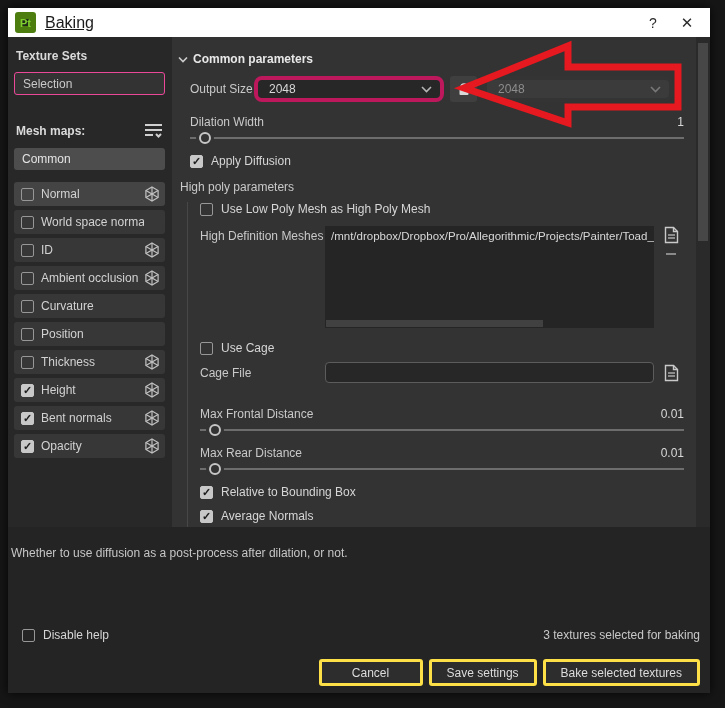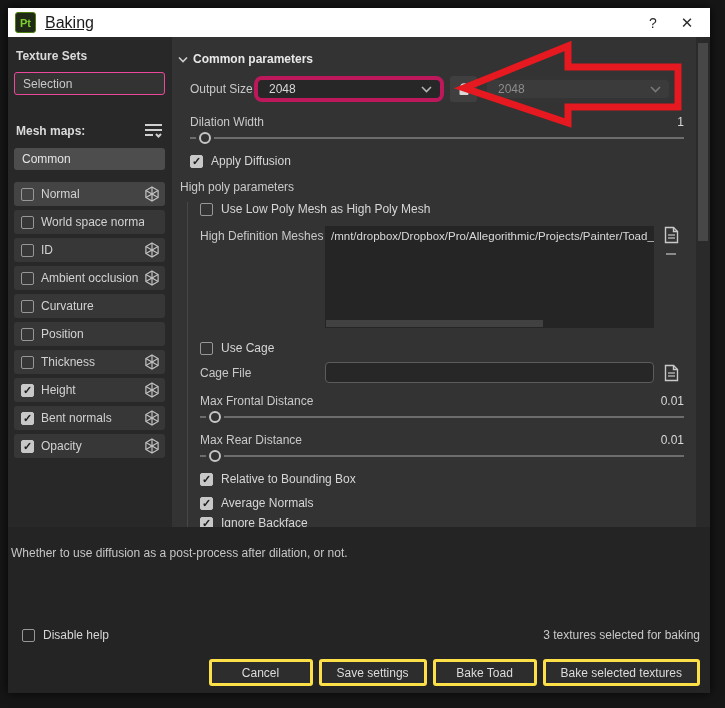--- a/index.html
+++ b/index.html
@@ -4,21 +4,21 @@
 <style>
   * { margin:0; padding:0; box-sizing:border-box; }
   body { background:#161616; font-family:"Liberation Sans", sans-serif; }
   .stage { position:relative; width:725px; height:708px; background:#161616; overflow:hidden; }
 
   .dialog { position:absolute; left:8px; top:8px; width:702px; height:685px;
             background:#2f2f2f; box-shadow:0 0 10px rgba(0,0,0,.8); display:flex; flex-direction:column; }
 
   
   .titlebar { height:29px; background:#ffffff; display:flex; align-items:center; flex:0 0 auto; }
-  .app-logo { width:21px; height:21px; margin-left:7px; background:#1f2b16; border:1px solid #4d7c0f;
+  .app-logo { width:21px; height:21px; margin-left:7px; background:#1f2b16; border:7px solid #4d7c0f;
               border-radius:3px; color:#7fce2f; font-size:11px; font-weight:bold;
               display:flex; align-items:center; justify-content:center; }
   .win-title { margin-left:9px; font-size:16px; color:#1b1b1b;text-decoration:underline; }
   .tb-spacer { flex:1; }
   .tb-btn { width:34px; height:29px; display:flex; align-items:center; justify-content:center;
             font-size:14px; color:#2b2b2b; cursor:default; }
   .tb-btn.close { margin-right:6px; font-size:15px; }
 
   
   .body { flex:1 1 auto; display:flex; min-height:0; height:490px; }
@@ -87,21 +87,21 @@
 
   .hdm-row { display:flex; align-items:flex-start; margin-bottom:13px; }
   .hdm-row .field-label { width:125px; padding-top:3px; }
   .meshes-box { flex:1; height:102px; background:#252525; position:relative; overflow:hidden; }
   .meshes-line { font-size:11.5px; color:#d8d8d8; white-space:nowrap; padding:4px 2px 0 6px; }
   .hscroll { position:absolute; left:0; right:0; bottom:0; height:9px; background:#252525; }
   .hscroll-thumb { position:absolute; left:1px; top:1px; bottom:1px; width:66%; background:#414141; }
   .icon-col { width:26px; display:flex; flex-direction:column; align-items:center; flex:0 0 auto; margin-left:4px; }
   .minus-btn { width:10px; height:2px; background:#8a8a8a; margin-top:9px; }
 
-  .cage-row { display:flex; align-items:center; margin-bottom:11px; }
+  .cage-row { display:flex; align-items:center; margin-bottom:24px; }
   .cage-row .field-label { width:125px; }
   .cage-input { flex:1; height:21px; background:#272727; border:1px solid #5c5c5c; border-radius:4px; }
   .cage-row .icon-col { margin-top:0; }
 
   .clip-row { margin-bottom:0; }
 
   
   .footer { height:166px; background:#242424; position:relative; flex:0 0 auto; }
   .help-text { position:absolute; left:3px; top:19px; font-size:12px; color:#c6c6c6; }
   .footer-mid { position:absolute; left:14px; right:10px; bottom:51px; display:flex;
@@ -504,21 +504,20 @@
         </div>
         <div class="status-text">3 textures selected for baking</div>
       </div>
 
       <div class="footer-buttons">
 
           <div class="btn">Cancel</div>
 
           <div class="btn">Save settings</div>
 
-          <div class="btn">Bake Toad</div>
 
           <div class="btn">Bake selected textures</div>
         </div>
     </div>
   </div>
 
   <svg class="annotation" width="725" height="708" viewBox="0 0 725 708">
     <polygon points="464,88 568,46 568,67 678,67 678,107 568,107 568,123" fill="none" stroke="#e5191f" stroke-width="7" stroke-linejoin="miter"></polygon>
   </svg>
 </div>

